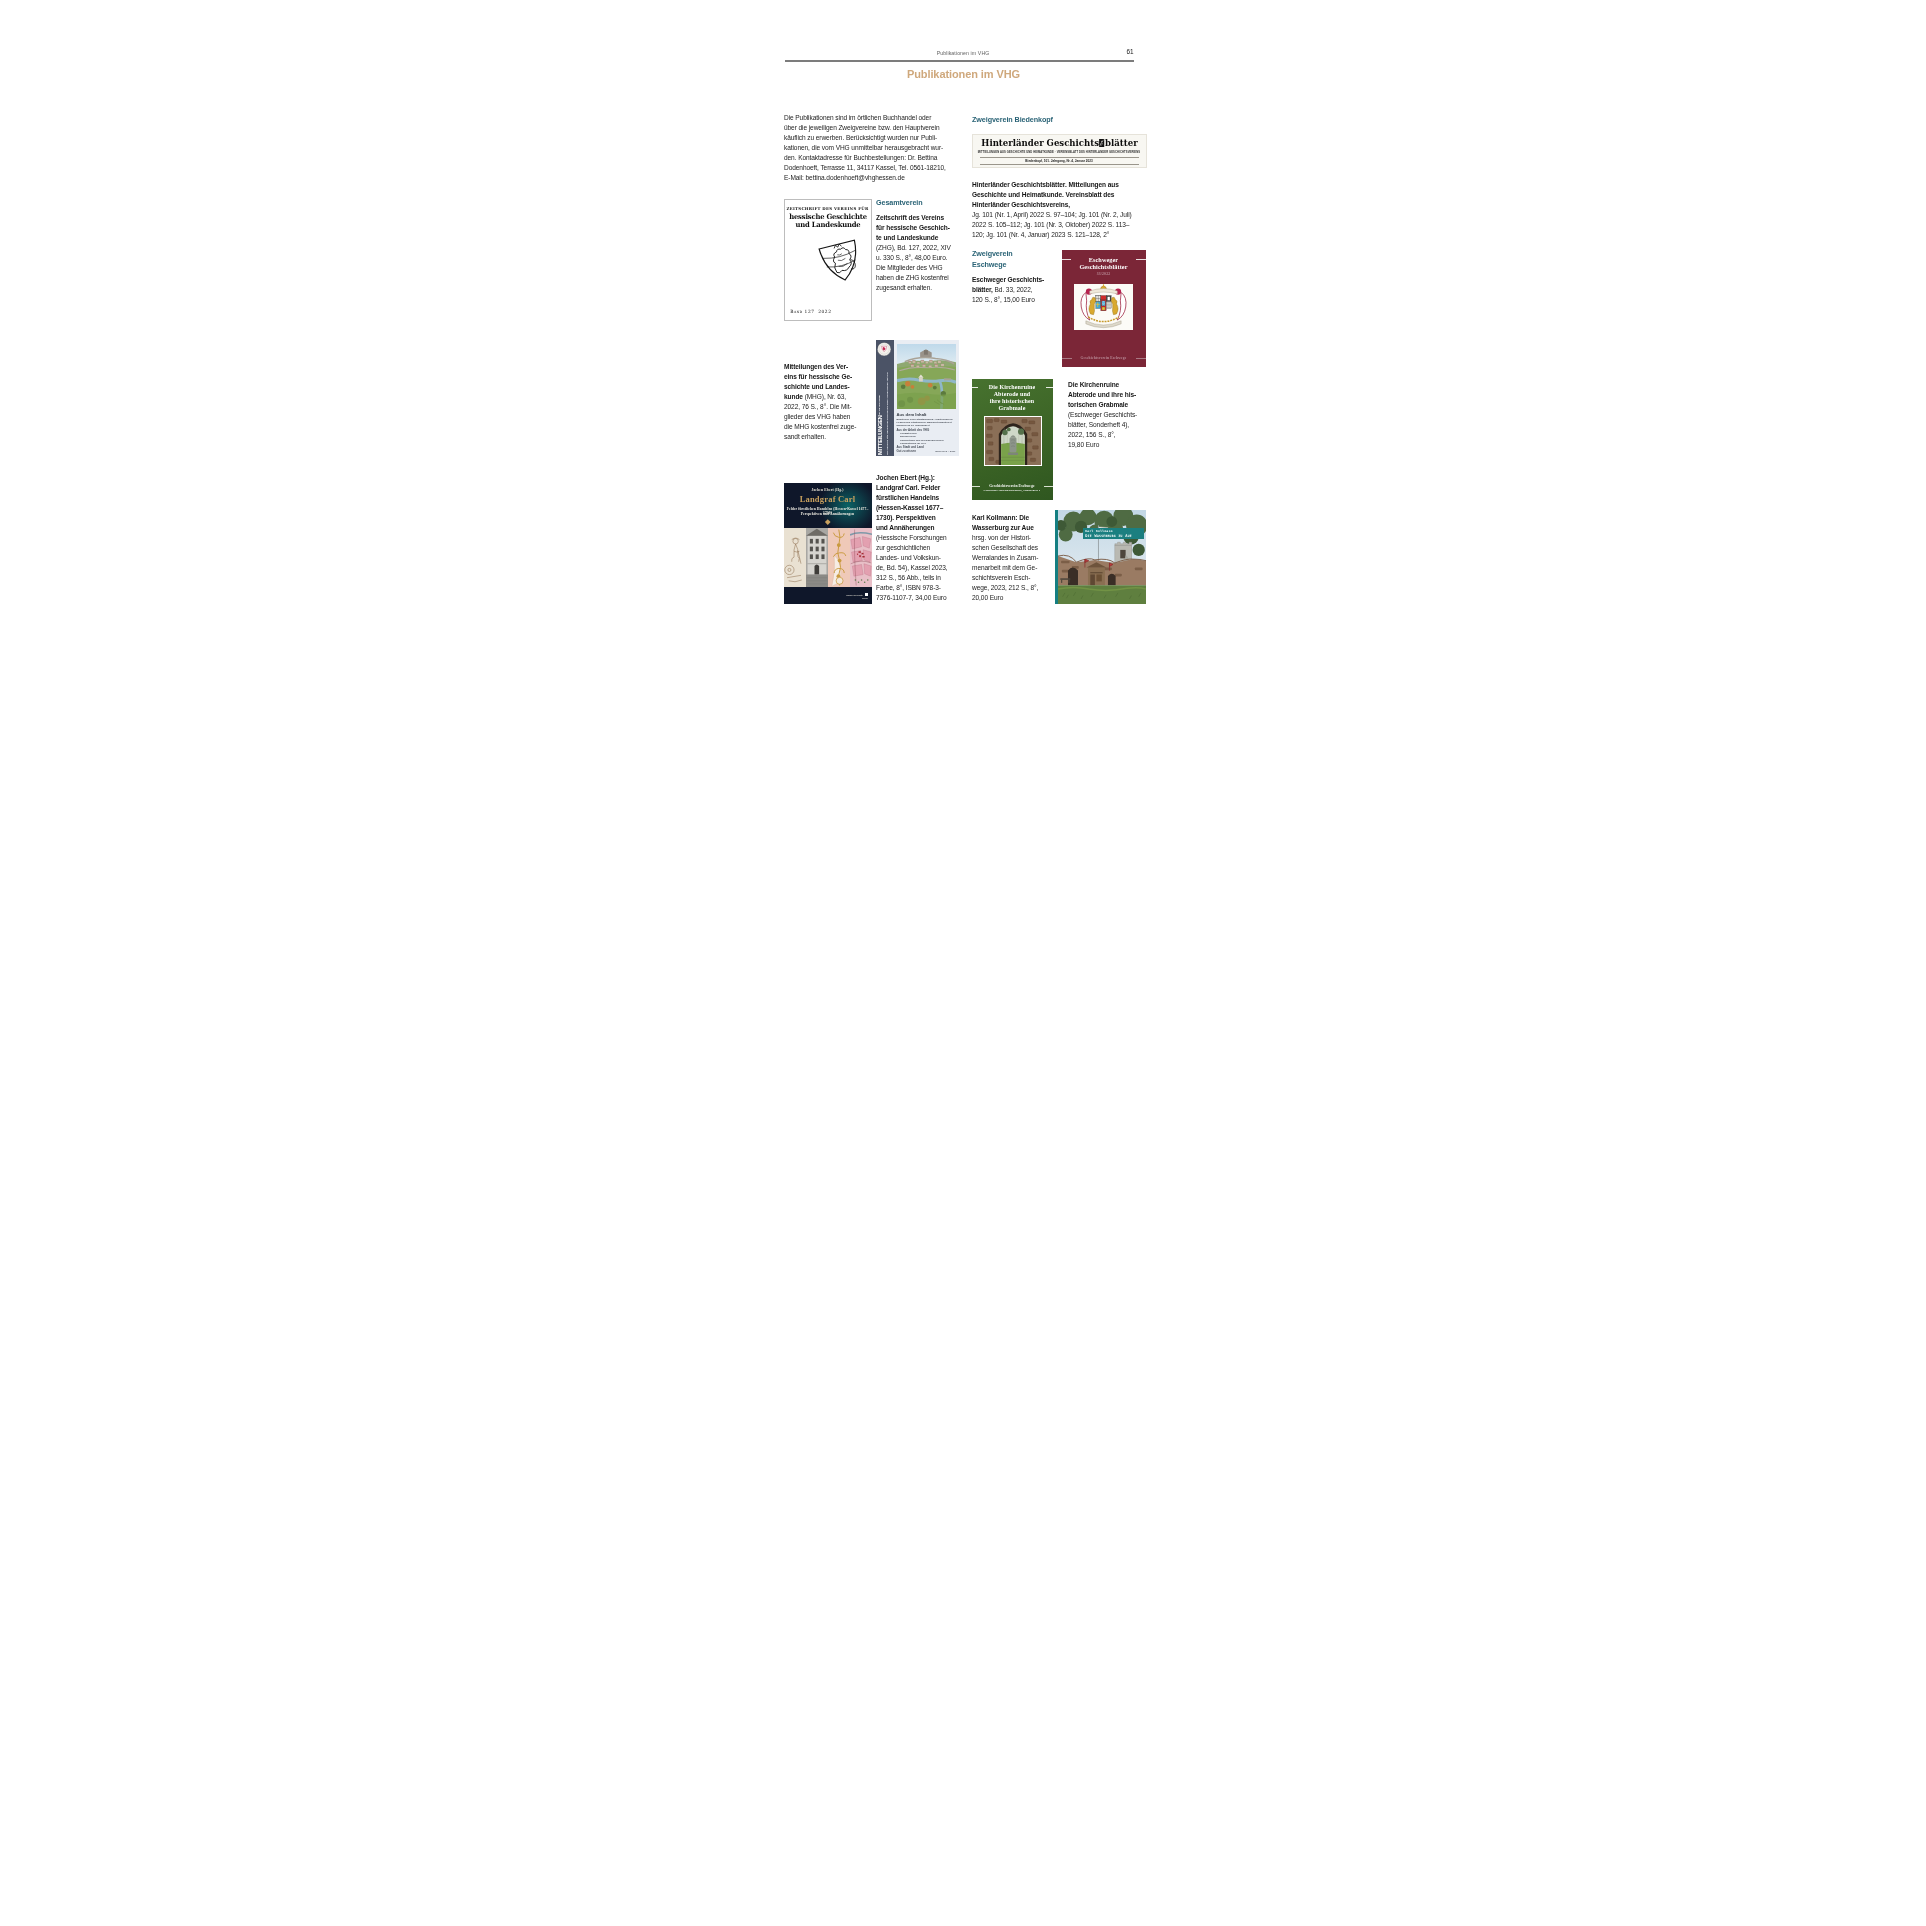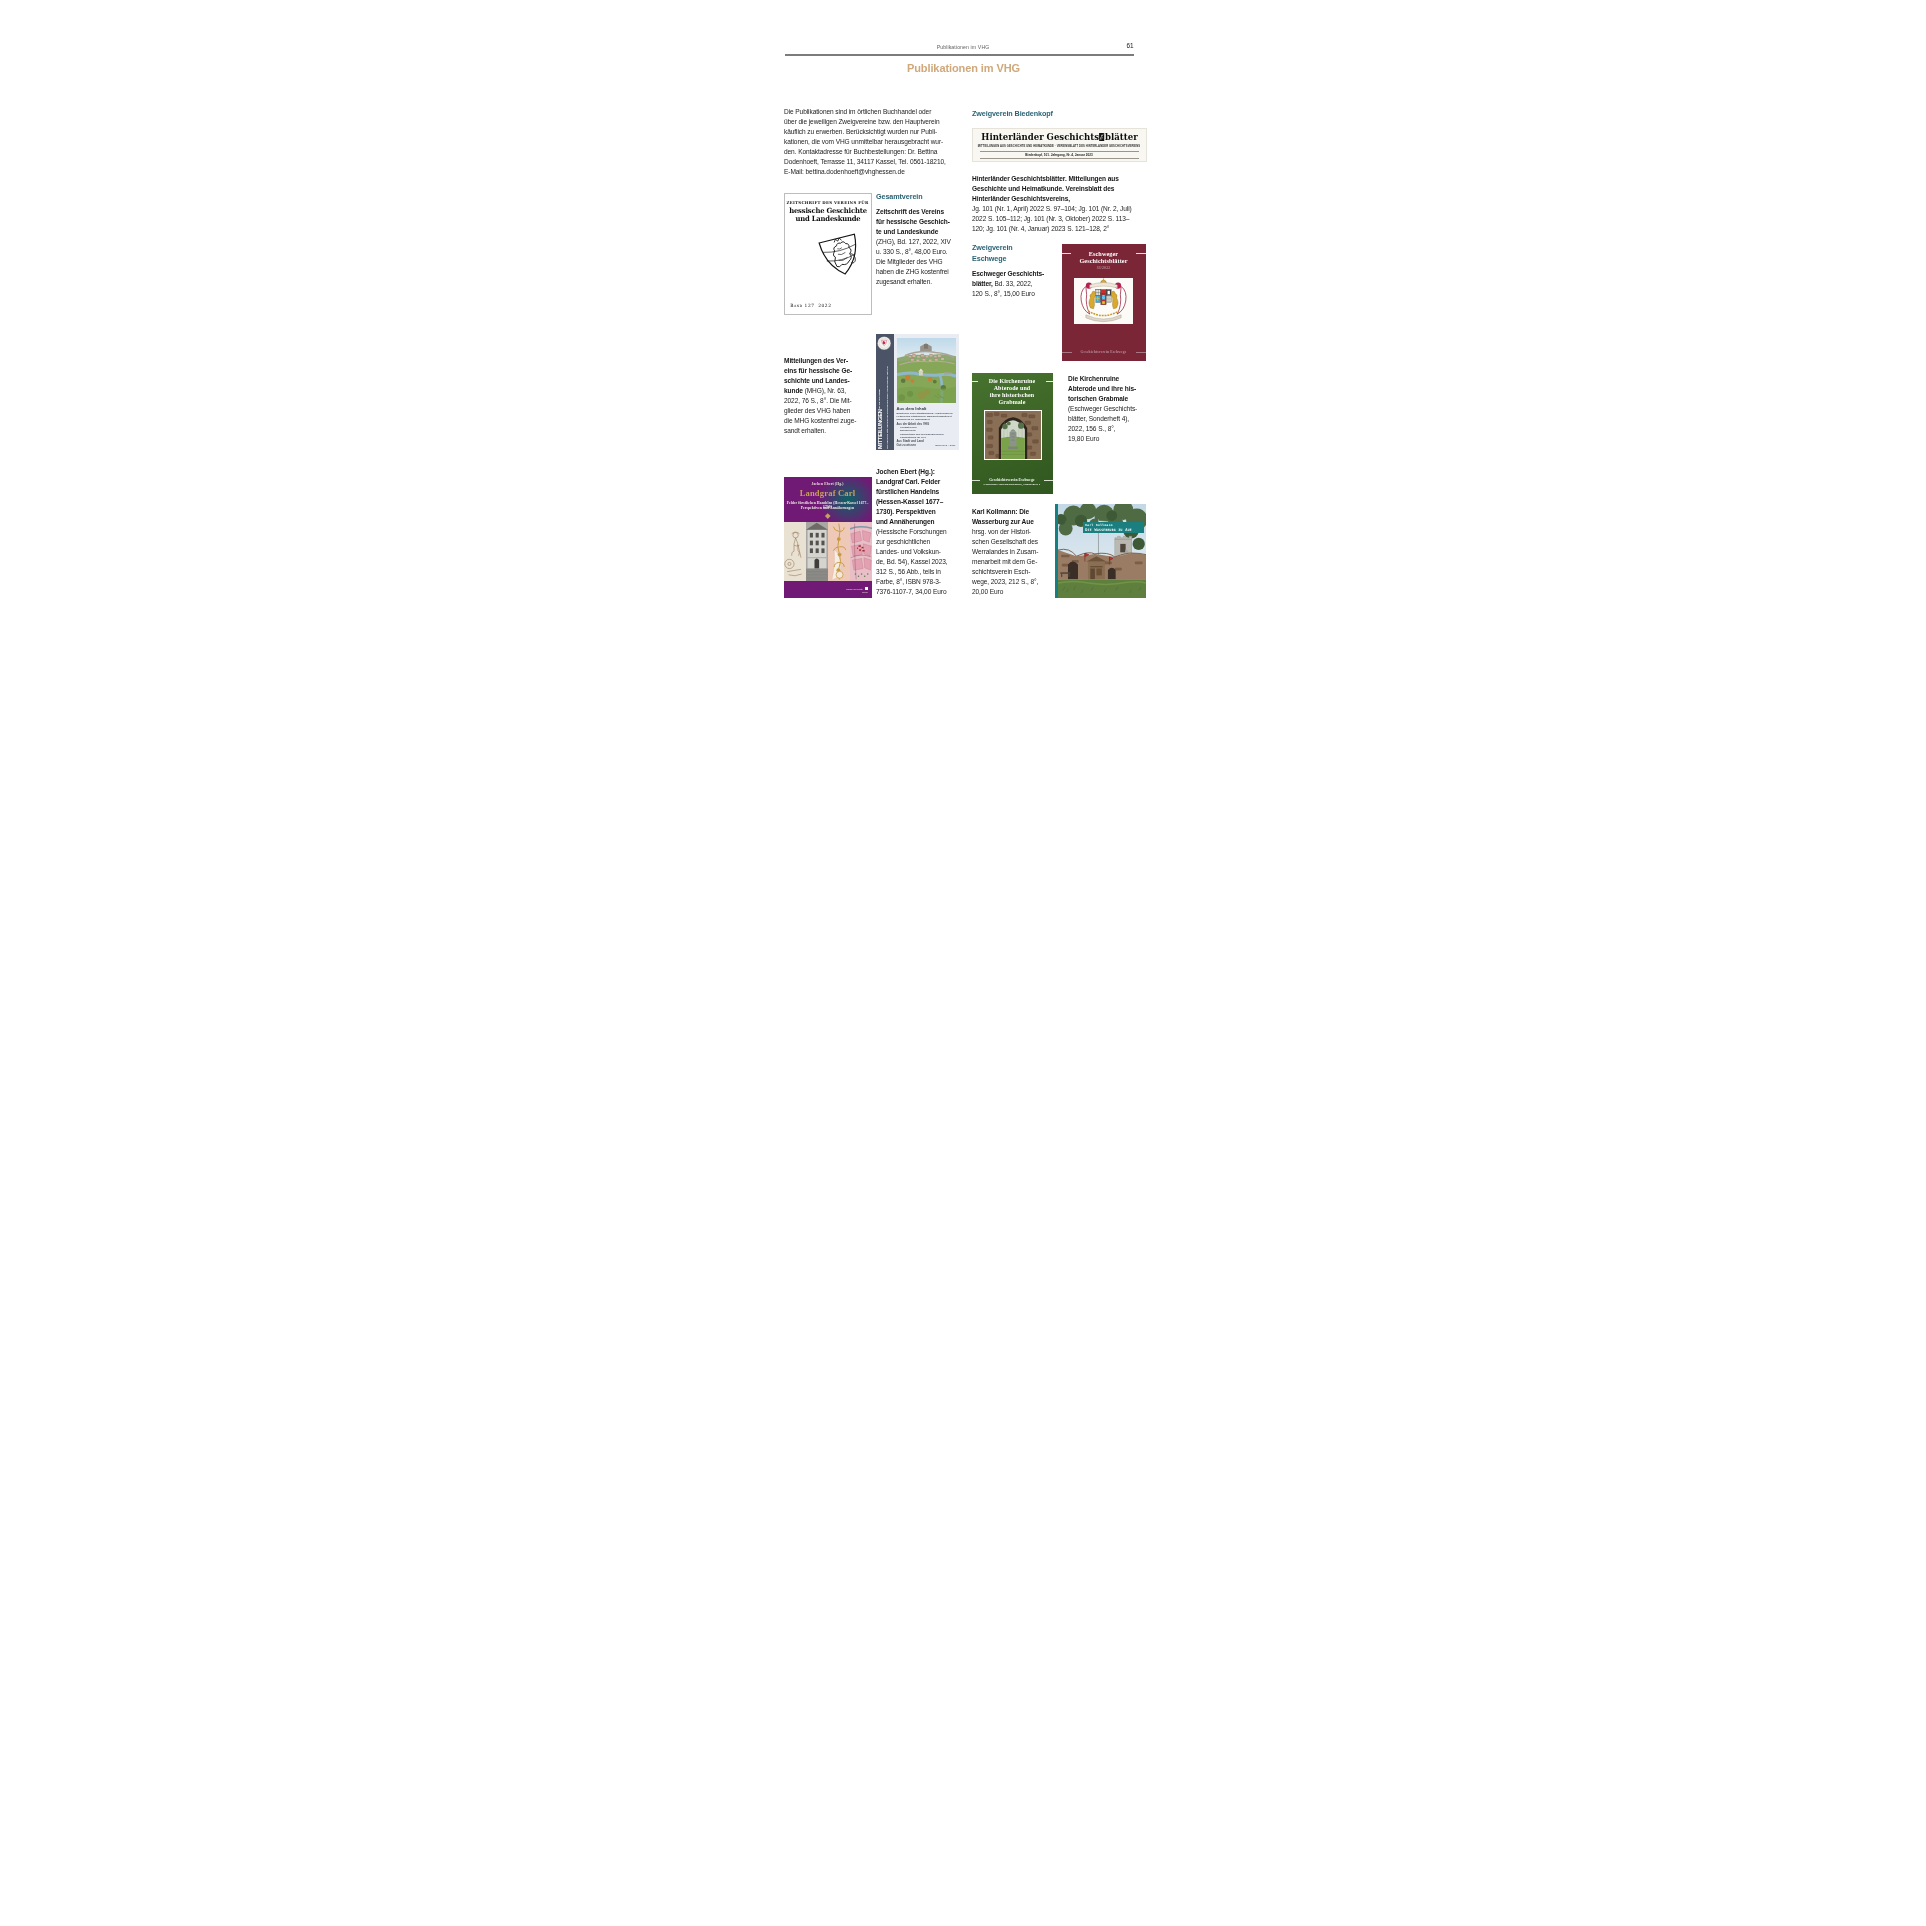--- a/index.html
+++ b/index.html
@@ -1,17 +1,17 @@
 <!DOCTYPE html>
 <html style="font-size:6.2px"><head>
 <meta charset="utf-8">
 <style>
   html,body{margin:0;padding:0;background:#ffffff;}
   body{font-family:"Liberation Sans",sans-serif;}
-  .page{position:relative;width:437px;height:616px;margin:12px auto;background:#ffffff;overflow:hidden;}
+  .page{position:relative;width:437px;height:616px;margin:18px auto;background:#ffffff;overflow:hidden;}
 
   
   .txt{position:absolute;font-size:7.3px;line-height:10px;color:#1c1c1c;
        letter-spacing:-0.1px;transform:scaleX(.9);transform-origin:0 0;}
   .txt .ln{white-space:pre;}
   .txt strong{font-weight:700;color:#161616;}
   .h{position:absolute;color:#2A6376;font-size:8px;line-height:10.8px;font-weight:600;
      letter-spacing:-0.1px;transform:scaleX(.9);transform-origin:0 0;white-space:pre;}
 
   
@@ -89,21 +89,21 @@
   .kir-rule-l{left:0;} .kir-rule-r{right:0;}
   .kir-photo{position:absolute;top:37px;left:12px;width:56px;height:48px;border:1.2px solid #fff;background:#7a6a58;}
   .kir-footer1{position:absolute;bottom:12.3px;left:0;width:100%;text-align:center;color:#fff;
       font-family:"Liberation Serif",serif;font-weight:700;font-size:3.7px;letter-spacing:0.1px;}
   .kir-frule-l,.kir-frule-r{position:absolute;bottom:14px;width:8.5px;height:0.4px;background:#D8E2D0;}
   .kir-frule-l{left:0;} .kir-frule-r{right:0;}
   .kir-footer2{position:absolute;bottom:7.7px;left:0;width:100%;text-align:center;color:#fff;
       font-family:"Liberation Serif",serif;font-weight:700;font-size:2.9px;letter-spacing:0.1px;}
 
   
-  .lgc-cover{position:absolute;top:465px;left:39px;width:88px;height:121px;background:#701a75;overflow:hidden;}
+  .lgc-cover{position:absolute;top:465px;left:39px;width:88px;height:121px;background:#0f172a;overflow:hidden;}
   .lgc-cover::before{content:"";position:absolute;top:-3.9px;left:35px;width:58px;height:54px;
       background:radial-gradient(ellipse at center,#0b6365 0%,rgba(7,88,90,0) 70%);}
   .lgc-editor{position:absolute;top:4.6px;left:0;width:100%;text-align:center;color:#EDE7DA;
       font-family:"Liberation Serif",serif;font-weight:700;font-size:3.5px;letter-spacing:0.2px;}
   .lgc-title{position:absolute;top:10.8px;left:0;width:100%;text-align:center;color:#C8A05E;
       font-family:"Liberation Serif",serif;font-weight:700;font-size:8.5px;letter-spacing:0.2px;}
   .lgc-sub{position:absolute;left:0;width:100%;text-align:center;color:#F2EEE4;
       font-family:"Liberation Serif",serif;font-weight:700;font-size:3.6px;letter-spacing:0.1px;}
   .lgc-diamond{position:absolute;top:37px;left:42px;width:3.5px;height:3.5px;background:#C8A05E;transform:rotate(45deg);}
   .lgc-strips{position:absolute;top:45px;left:0;width:88px;height:59px;display:flex;}

